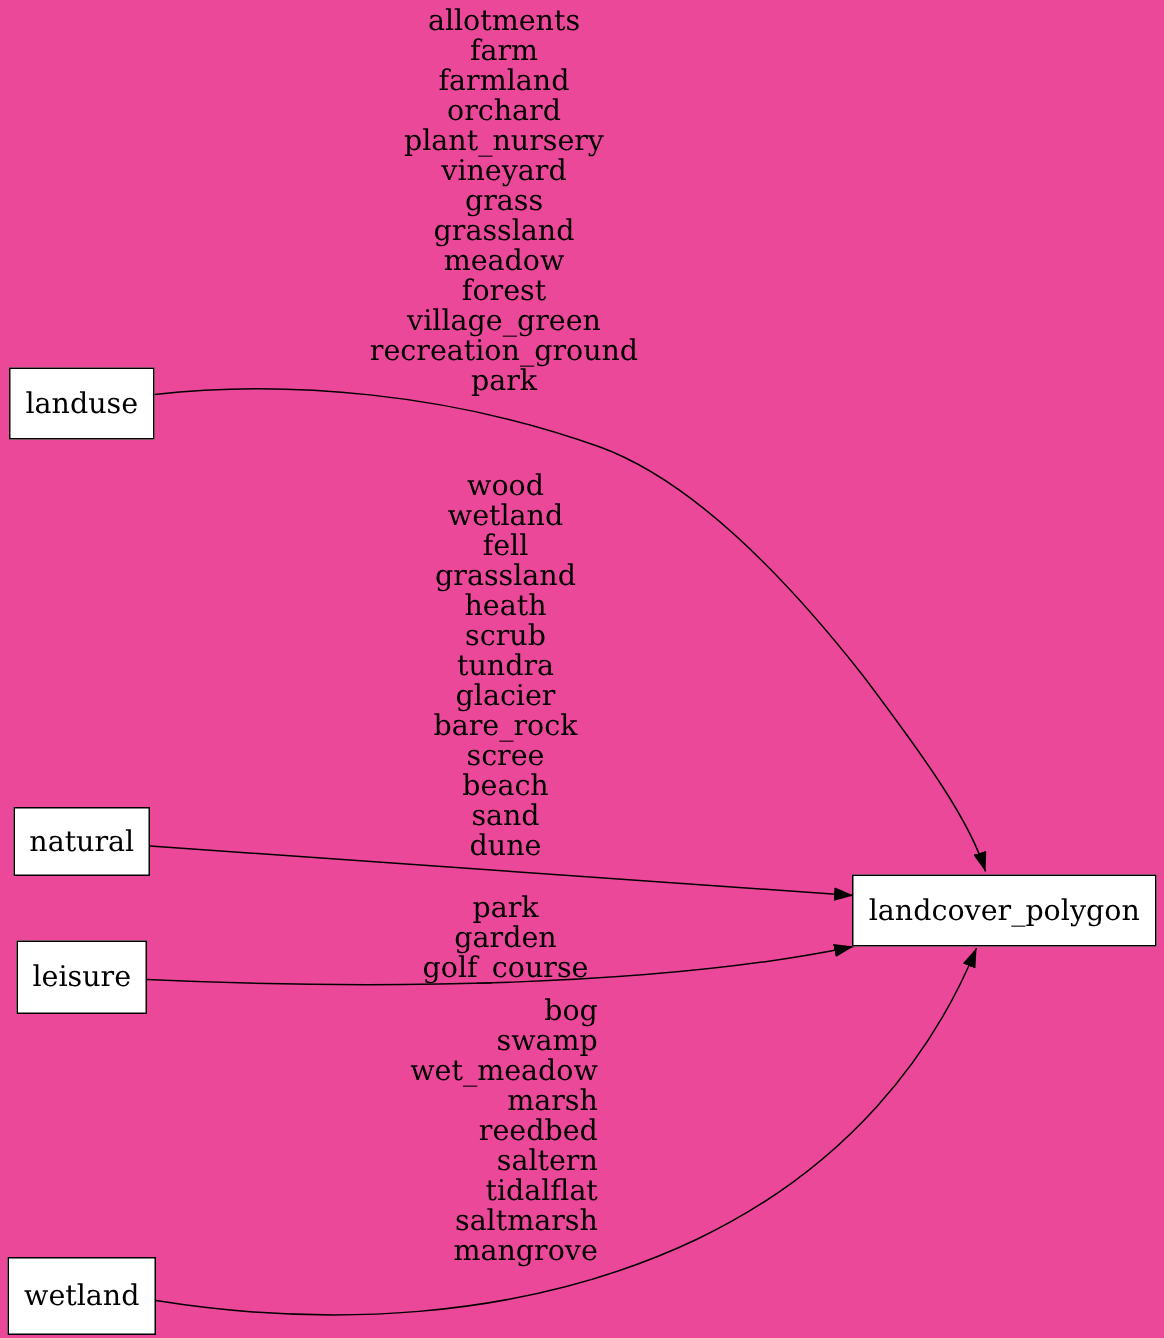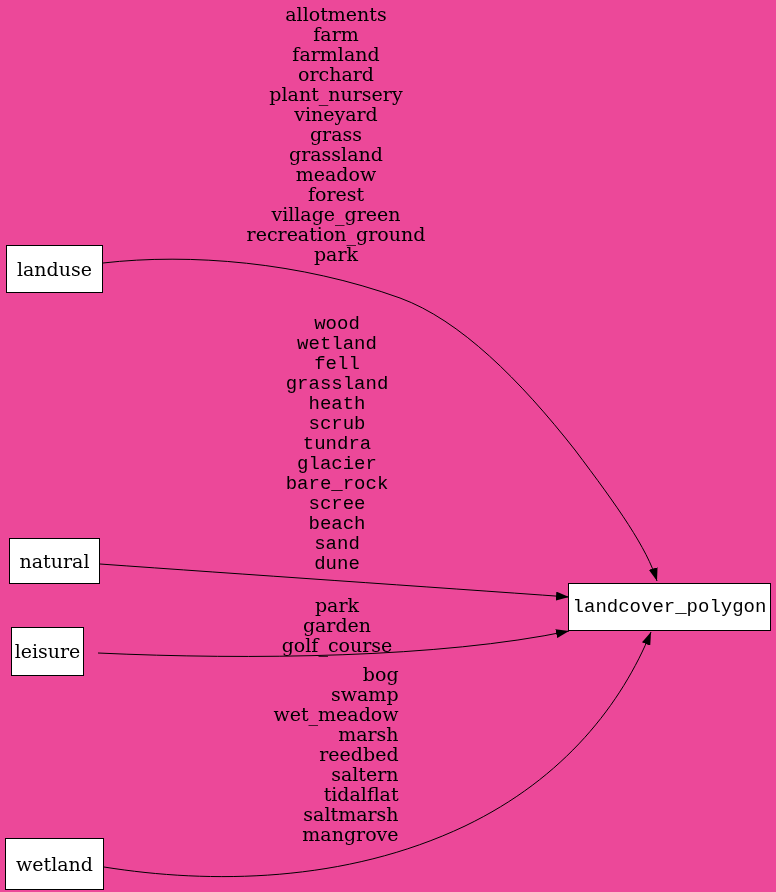--- a/index.html
+++ b/index.html
@@ -68,21 +68,21 @@
 plant_nursery
 vineyard
 grass
 grassland
 meadow
 forest
 village_green
 recreation_ground
 park</div>
 
-  <div class="edge-label" style="left:337px; top:314px;font-family:Liberation Mono, monospace;">wood
+  <div class="edge-label" style="left:337px; top:314px;">wood
 wetland
 fell
 grassland
 heath
 scrub
 tundra
 glacier
 bare_rock
 scree
 beach
@@ -104,25 +104,25 @@
 mangrove</div>
 
   <div class="node" style="left:6px; top:245px; width:97px; height:48px;">
     <span>landuse</span>
   </div>
 
   <div class="node" style="left:9px; top:538px; width:91px; height:46px;">
     <span>natural</span>
   </div>
 
-  <div class="node" style="left:11px; top:627px; width:73px; height:49px;">
+  <div class="node" style="left:11px; top:627px; width:87px; height:49px;">
     <span>leisure</span>
   </div>
 
   <div class="node" style="left:5px; top:838px; width:99px; height:52px;">
     <span>wetland</span>
   </div>
 
-  <div class="node" style="left:568px; top:583px; width:203px; height:48px;font-family:Liberation Mono, monospace;">
+  <div class="node" style="left:568px; top:583px; width:203px; height:48px;">
     <span>landcover_polygon</span>
   </div>
 
 </div>
 
 </body></html>

